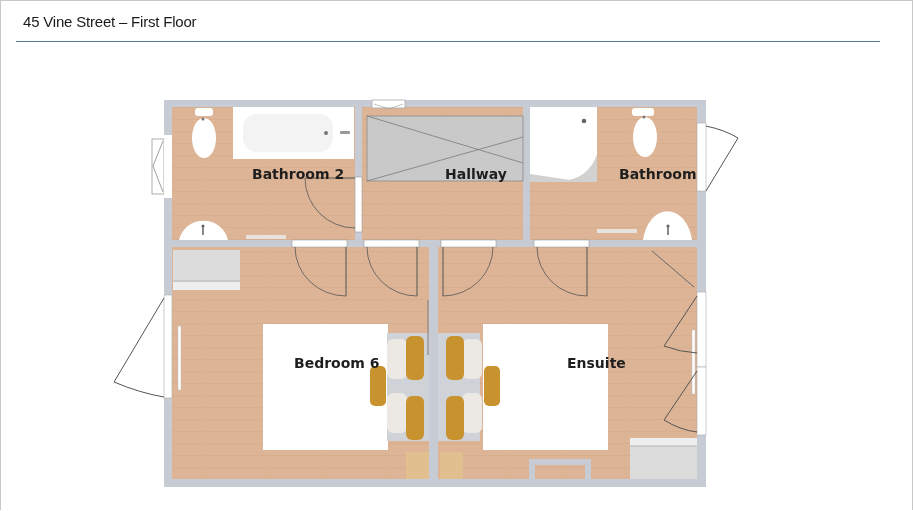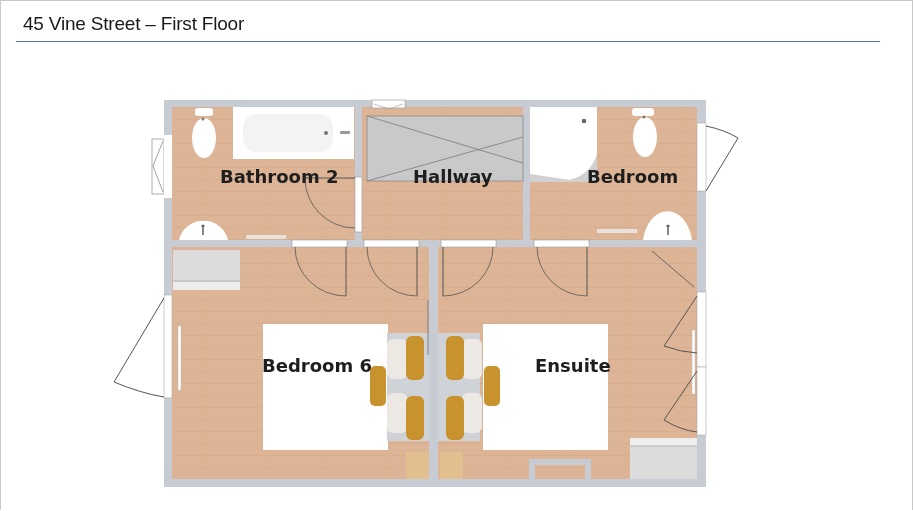--- a/index.html
+++ b/index.html
@@ -1,21 +1,21 @@
 <!DOCTYPE html>
 <html><head>
 <meta charset="utf-8">
 <style>
   html, body { margin:0; padding:0; }
   body { width:913px; height:511px; background:#ffffff; position:relative; overflow:hidden; font-family:"Liberation Sans", sans-serif; }
   .frame { position:absolute; left:0; top:0; width:911px; height:509px; border-top:1px solid #c8c8c8; border-left:1px solid #c8c8c8; border-right:1px solid #c8c8c8; }
-  .title { position:absolute; left:23px; top:13px; font-size:19px; color:#1a1a1a; font-family:"Liberation Sans Narrow","Liberation Sans", sans-serif; letter-spacing:-0.2px; }
+  .title { position:absolute; left:23px; top:13px; font-size:15px; color:#1a1a1a; font-family:"Liberation Sans Narrow","Liberation Sans", sans-serif; letter-spacing:-0.2px; }
   .title-rule { position:absolute; left:16px; top:41px; width:864px; height:1px; background:#5b7a99; }
   .plan { position:absolute; left:0; top:0; width:913px; height:511px; }
-  .lbl { position:absolute; font-family:"DejaVu Sans", sans-serif; font-weight:bold; font-size:18px; color:#1e1e1e; white-space:nowrap; }
+  .lbl { position:absolute; font-family:"DejaVu Sans", sans-serif; font-weight:bold; font-size:14px; color:#1e1e1e; white-space:nowrap;margin-left:32px; }
 </style>
 </head>
 <body>
 
 <div class="frame"></div>
 <div class="title">45 Vine Street – First Floor</div>
 <div class="title-rule"></div>
 
 <svg class="plan" viewBox="0 0 913 511" xmlns="http://www.w3.org/2000/svg">
   <defs>
@@ -165,15 +165,15 @@
   <g>
     <rect x="697" y="292" width="9" height="75" fill="#ffffff" stroke="#aaa" stroke-width="0.6"></rect>
     <rect x="697" y="367" width="9" height="68" fill="#ffffff" stroke="#aaa" stroke-width="0.6"></rect>
     <path d="M697,296 L664,346 Q680,352 697,353" fill="none" stroke="#555" stroke-width="1"></path>
     <path d="M697,371 L664,420 Q680,430 697,432" fill="none" stroke="#555" stroke-width="1"></path>
   </g>
 </svg>
 
 <div class="lbl" style="left:220px; top:166px;">Bathroom 2</div>
 <div class="lbl" style="left:413px; top:166px;">Hallway</div>
-<div class="lbl" style="left:587px; top:166px;">Bedroom</div>
+<div class="lbl" style="left:587px; top:166px;">Bathroom</div>
 <div class="lbl" style="left:262px; top:355px;">Bedroom 6</div>
 <div class="lbl" style="left:535px; top:355px;">Ensuite</div>
 
 </body></html>

